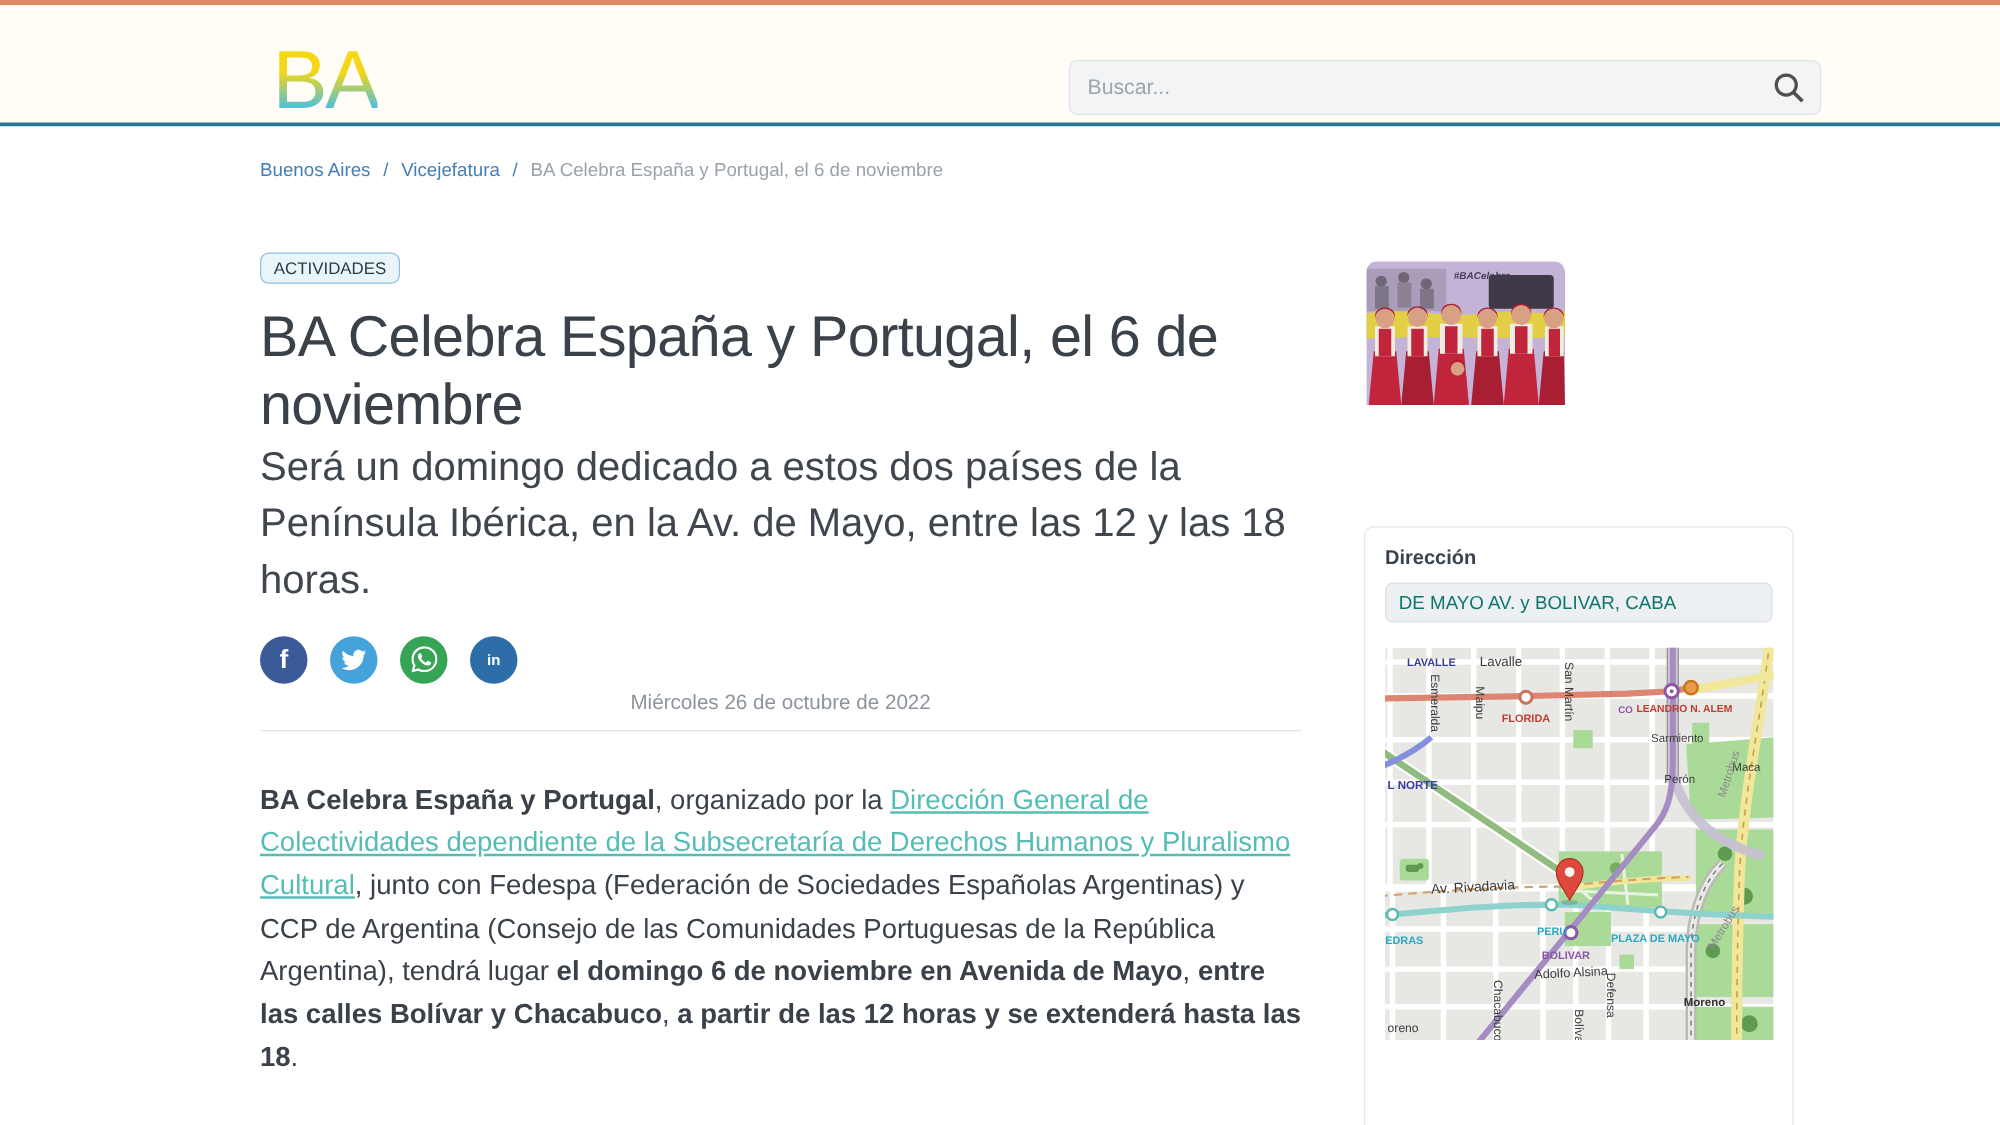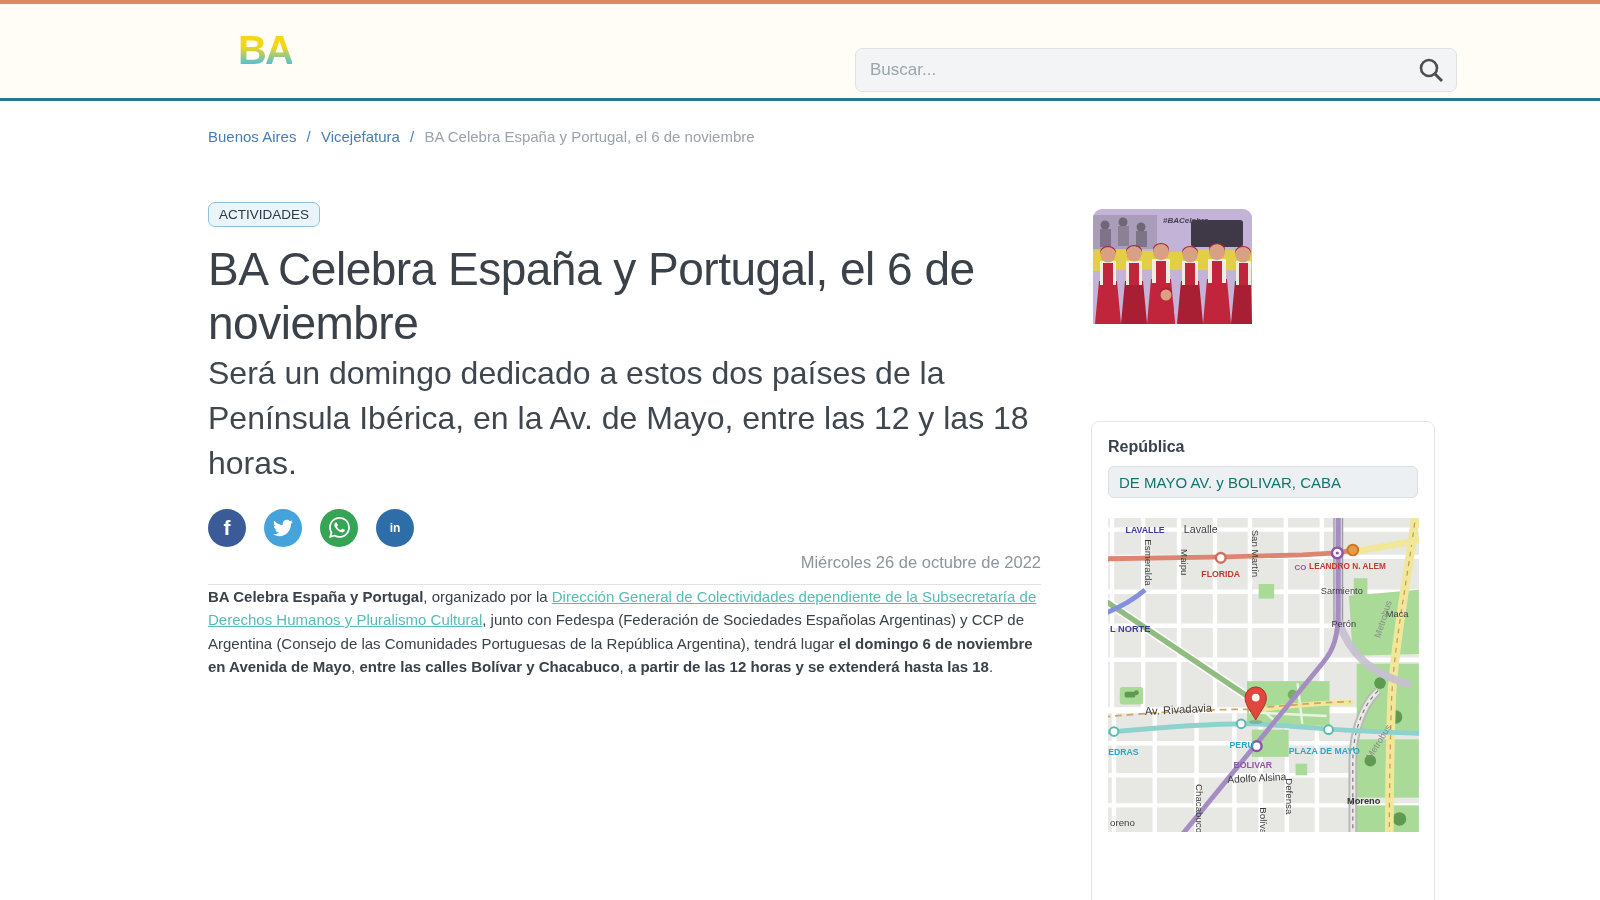--- a/index.html
+++ b/index.html
@@ -9,21 +9,21 @@
     --map_bg:#e7e7e4; --park:#a9da97; --road_yellow:#f1e79a;
     --line_red:#dd8570; --line_teal:#8ed2cd; --line_purple:#a58cc3; --line_green:#8ab878; --line_blue:#8490dd;
     --pin:#e0473d;
   }
   *{box-sizing:border-box;margin:0;padding:0}
   body{font-family:"Liberation Sans",sans-serif;background:#fff}
   .page{position:relative;width:1600px;height:900px;background:#fff;overflow:hidden}
 
   .top-bar{position:absolute;left:0;top:0;width:100%;height:4px;background:var(--top_bar)}
   .header{position:absolute;left:0;top:4px;width:100%;height:97px;background:#fffdf6;border-bottom:3px solid var(--header_rule)}
-  .logo{position:absolute;left:238px;top:26px;font-size:40px;font-weight:700;letter-spacing:-2px;
+  .logo{position:absolute;left:218px;top:26px;font-size:66px;font-weight:400;letter-spacing:-2px;
         background:linear-gradient(180deg,#f6d713 8%,#f2d618 42%,#45bfe8 88%);
         -webkit-background-clip:text;background-clip:text;color:transparent;line-height:1}
   .search-wrap{position:absolute;left:855px;top:44px;width:602px;height:44px}
   .search-input{width:100%;height:100%;background:#f2f4f6;border:1px solid #dfe3e7;border-radius:7px;
         padding:0 50px 0 14px;font-size:17px;color:#3c4450;font-family:"Liberation Sans",sans-serif}
   .search-input::placeholder{color:#9aa5ad}
   .search-icon{position:absolute;right:12px;top:8px;width:28px;height:28px;cursor:pointer}
 
   .breadcrumb{position:absolute;left:208px;top:128px;font-size:15px;color:var(--text_gray)}
   .breadcrumb a{color:var(--link_blue);text-decoration:none;cursor:pointer}
@@ -33,23 +33,23 @@
   .main-col{position:absolute;left:208px;top:185px;width:833px}
   .badge{display:inline-block;margin-top:17px;font-size:13.5px;padding:4px 10px;border:1px solid var(--badge_border);
          background:var(--badge_bg);color:#2e3744;border-radius:7px}
   h1.title{margin-top:15px;font-size:46px;font-weight:400;line-height:1.18;color:var(--text_dark);letter-spacing:-.5px}
   .subtitle{font-size:32px;line-height:1.42;color:#3f464e}
   .share-row{margin-top:22px;display:flex;gap:18px}
   .s-circle{width:38px;height:38px;border-radius:50%;display:flex;align-items:center;justify-content:center;cursor:pointer}
   .s-fb{background:var(--fb)} .s-tw{background:var(--tw)} .s-wa{background:var(--wa)} .s-li{background:var(--li)}
   .s-glyph{color:#fff;font-weight:700;font-size:21px;line-height:1}
   .s-glyph.in{font-size:12px}
-  .date-line{margin-top:6px;text-align:right;font-size:16.5px;color:var(--text_gray)}
+  .date-line{margin-top:6px;text-align:center;font-size:16.5px;color:var(--text_gray)}
   .divider{margin-top:12px;border-top:1px solid #e3e3e3;height:0}
-  .body-par{font-size:15px;line-height:1.56;color:var(--text_dark)}
+  .body-par{margin-top:38px;font-size:22px;line-height:1.56;color:var(--text_dark)}
   .body-par b{font-weight:700}
   .body-par a{color:var(--link_teal);text-decoration:underline;cursor:pointer}
   .quote{margin:34px 0 0 64px;width:724px;border-left:3px solid #4f4f4f;padding:8px 20px 8px 28px}
   .quote-text{font-style:italic;font-size:22.5px;line-height:1.65;color:#3c3c3c;text-align:center;max-width:660px;margin:0 auto}
 
   .thumb{position:absolute;left:1093px;top:209px;width:159px;height:142px;border-radius:9px;overflow:hidden}
   .dir-card{position:absolute;left:1091px;top:421px;width:344px;height:520px;background:#fff;border:1px solid #e2e5e9;border-radius:8px;padding:16px}
   .dir-label{font-size:16px;font-weight:700;color:#39434e}
   .dir-input{margin-top:10px;width:100%;height:32px;background:#edf0f3;border:1px solid #dbdfe3;border-radius:6px;
              font-size:15px;color:#0f766e;padding:0 10px;font-family:"Liberation Sans",sans-serif}
@@ -169,21 +169,21 @@
           <circle cx="150" cy="46" r="7.5" fill="#d8a183"></circle>
           <path d="M142,46 a8,8 0 0 1 16,0 l0,-3 a8,6 0 0 0 -16,0 Z" fill="#b01f30"></path>
         <path d="M64,115 L66,92 L80,92 L82,115 Z" fill="#c1253c"></path>
           <circle cx="73" cy="86" r="5.5" fill="#d8a183"></circle>
           <path d="M67,86 a6,6 0 0 1 12,0 l0,-2.5 a6,5 0 0 0 -12,0 Z" fill="#b01f30"></path>
       </g>
     </svg>
   </div>
 
   <div class="dir-card">
-    <div class="dir-label">República</div>
+    <div class="dir-label">Dirección</div>
     <input class="dir-input" type="text" readonly="" value="DE MAYO AV. y BOLIVAR, CABA" style="">
     <div class="map-box">
       <svg width="311" height="367" viewBox="0 0 320 378">
         <rect x="0" y="0" width="320" height="378" fill="var(--map_bg)"></rect>
 
         <g class="street">
           <line x1="4" y1="0" x2="4" y2="198"></line>
             <line x1="36" y1="0" x2="36" y2="198"></line>
             <line x1="73" y1="0" x2="73" y2="198"></line>
           <line x1="110" y1="0" x2="110" y2="198"></line>

